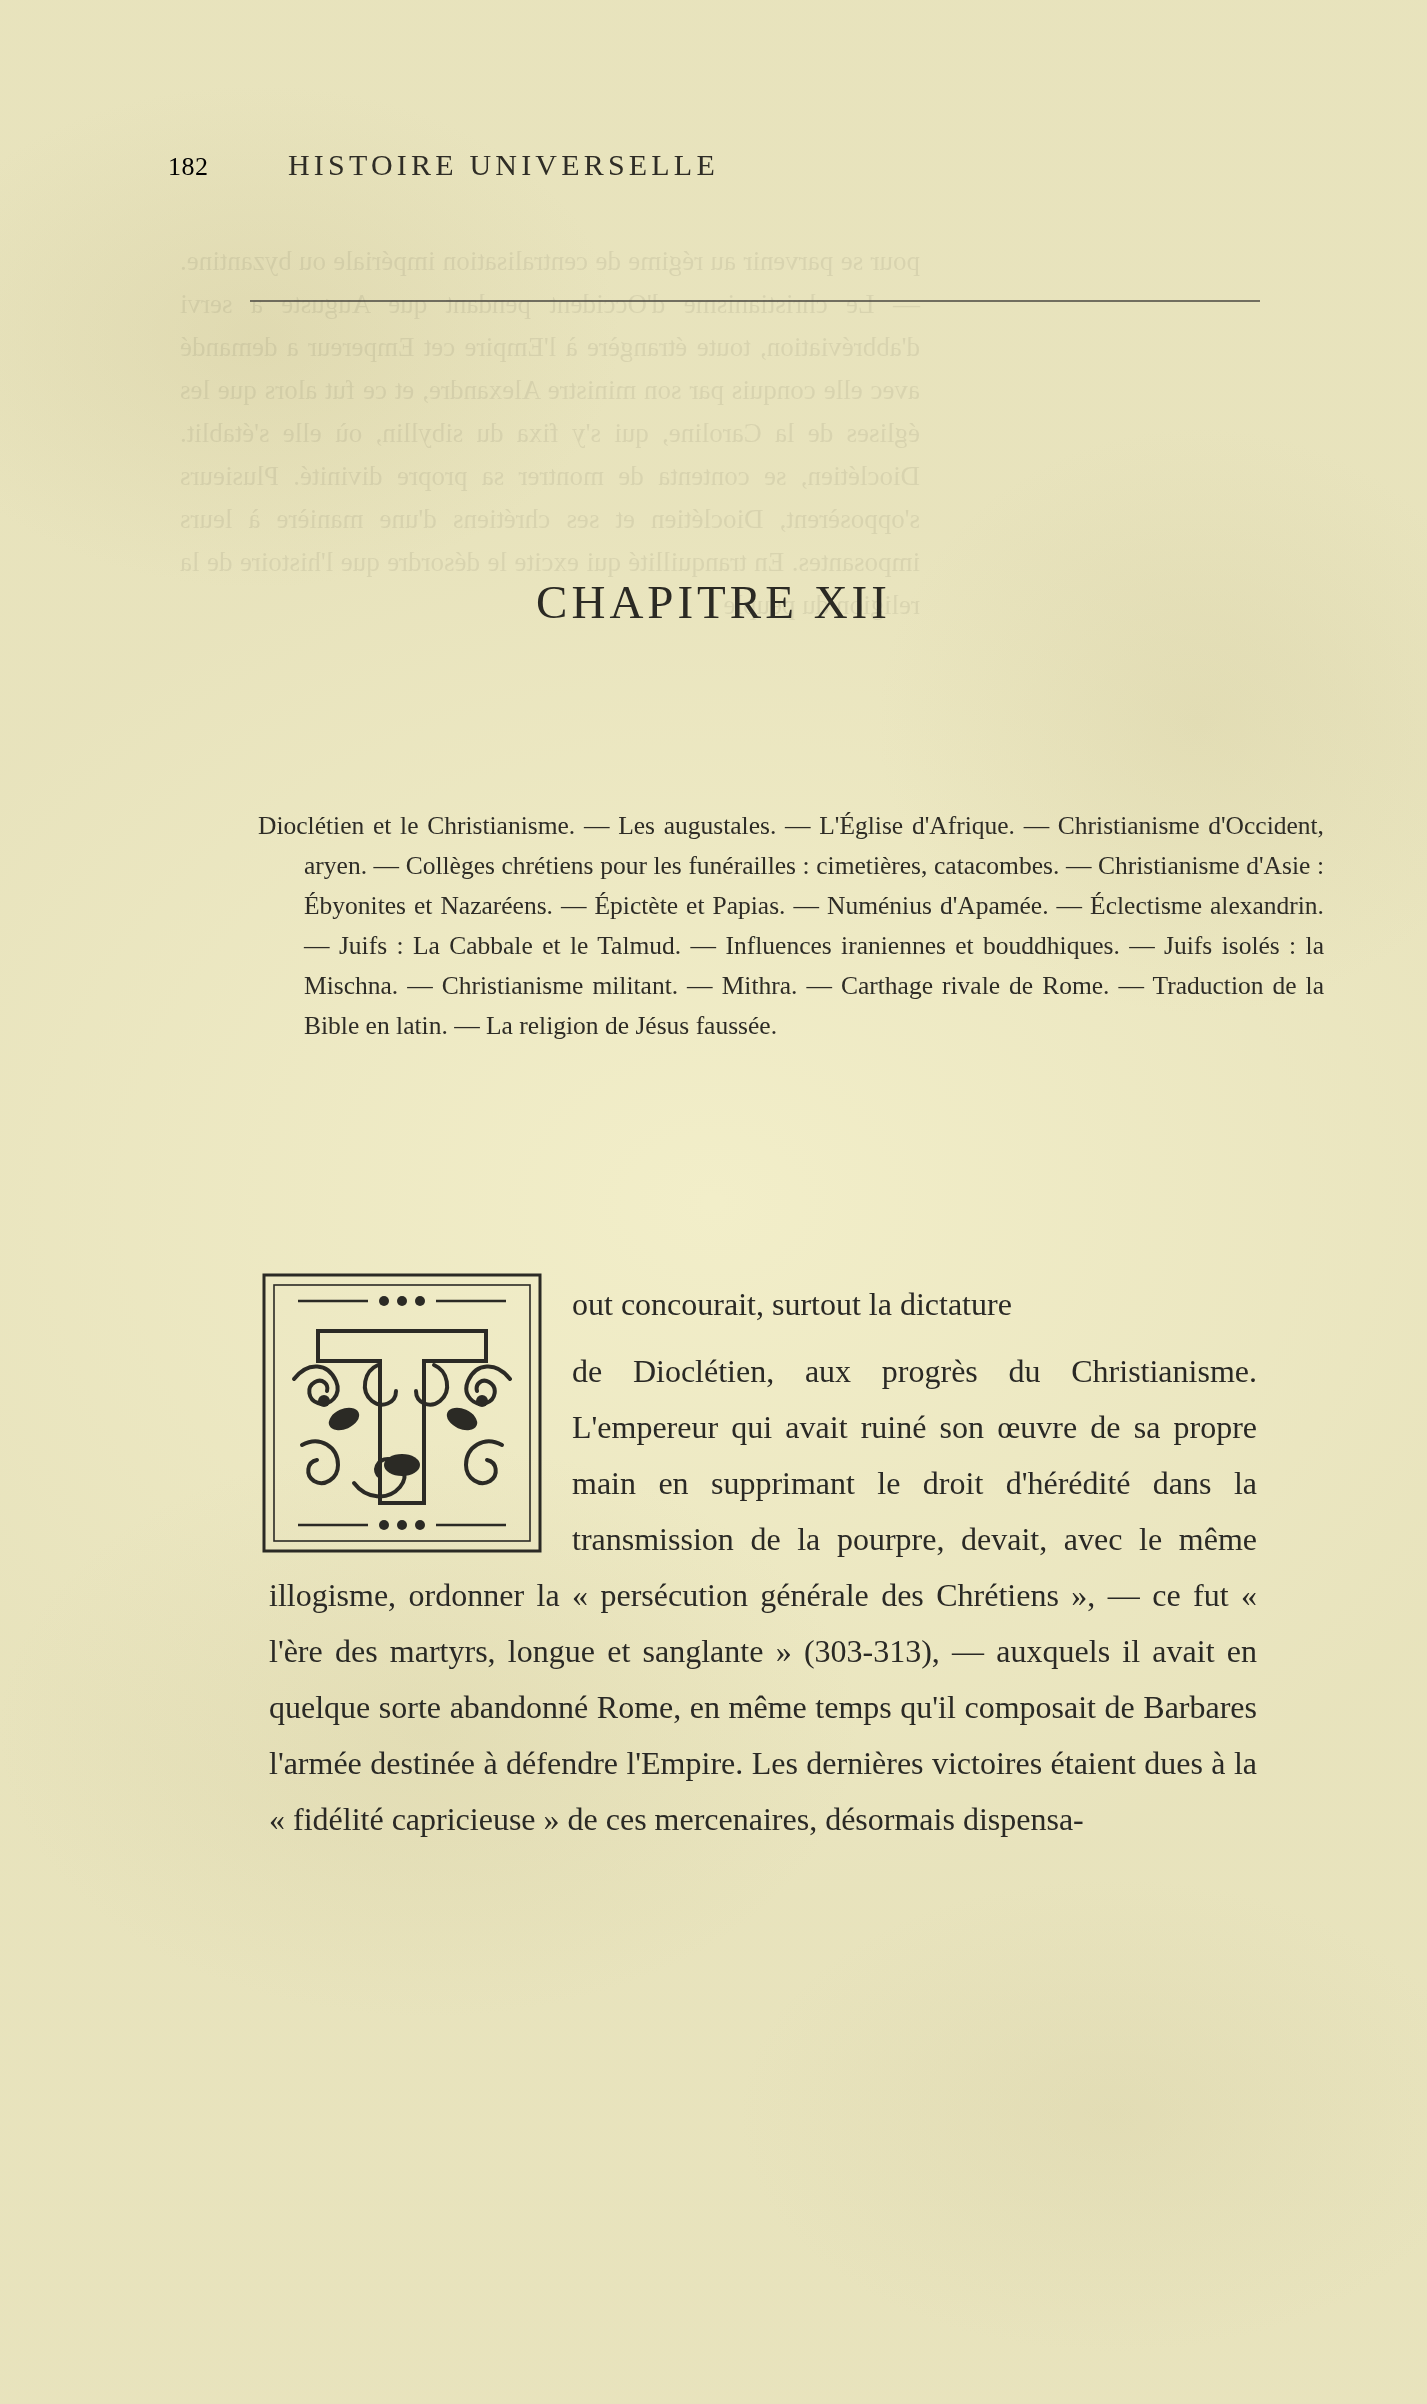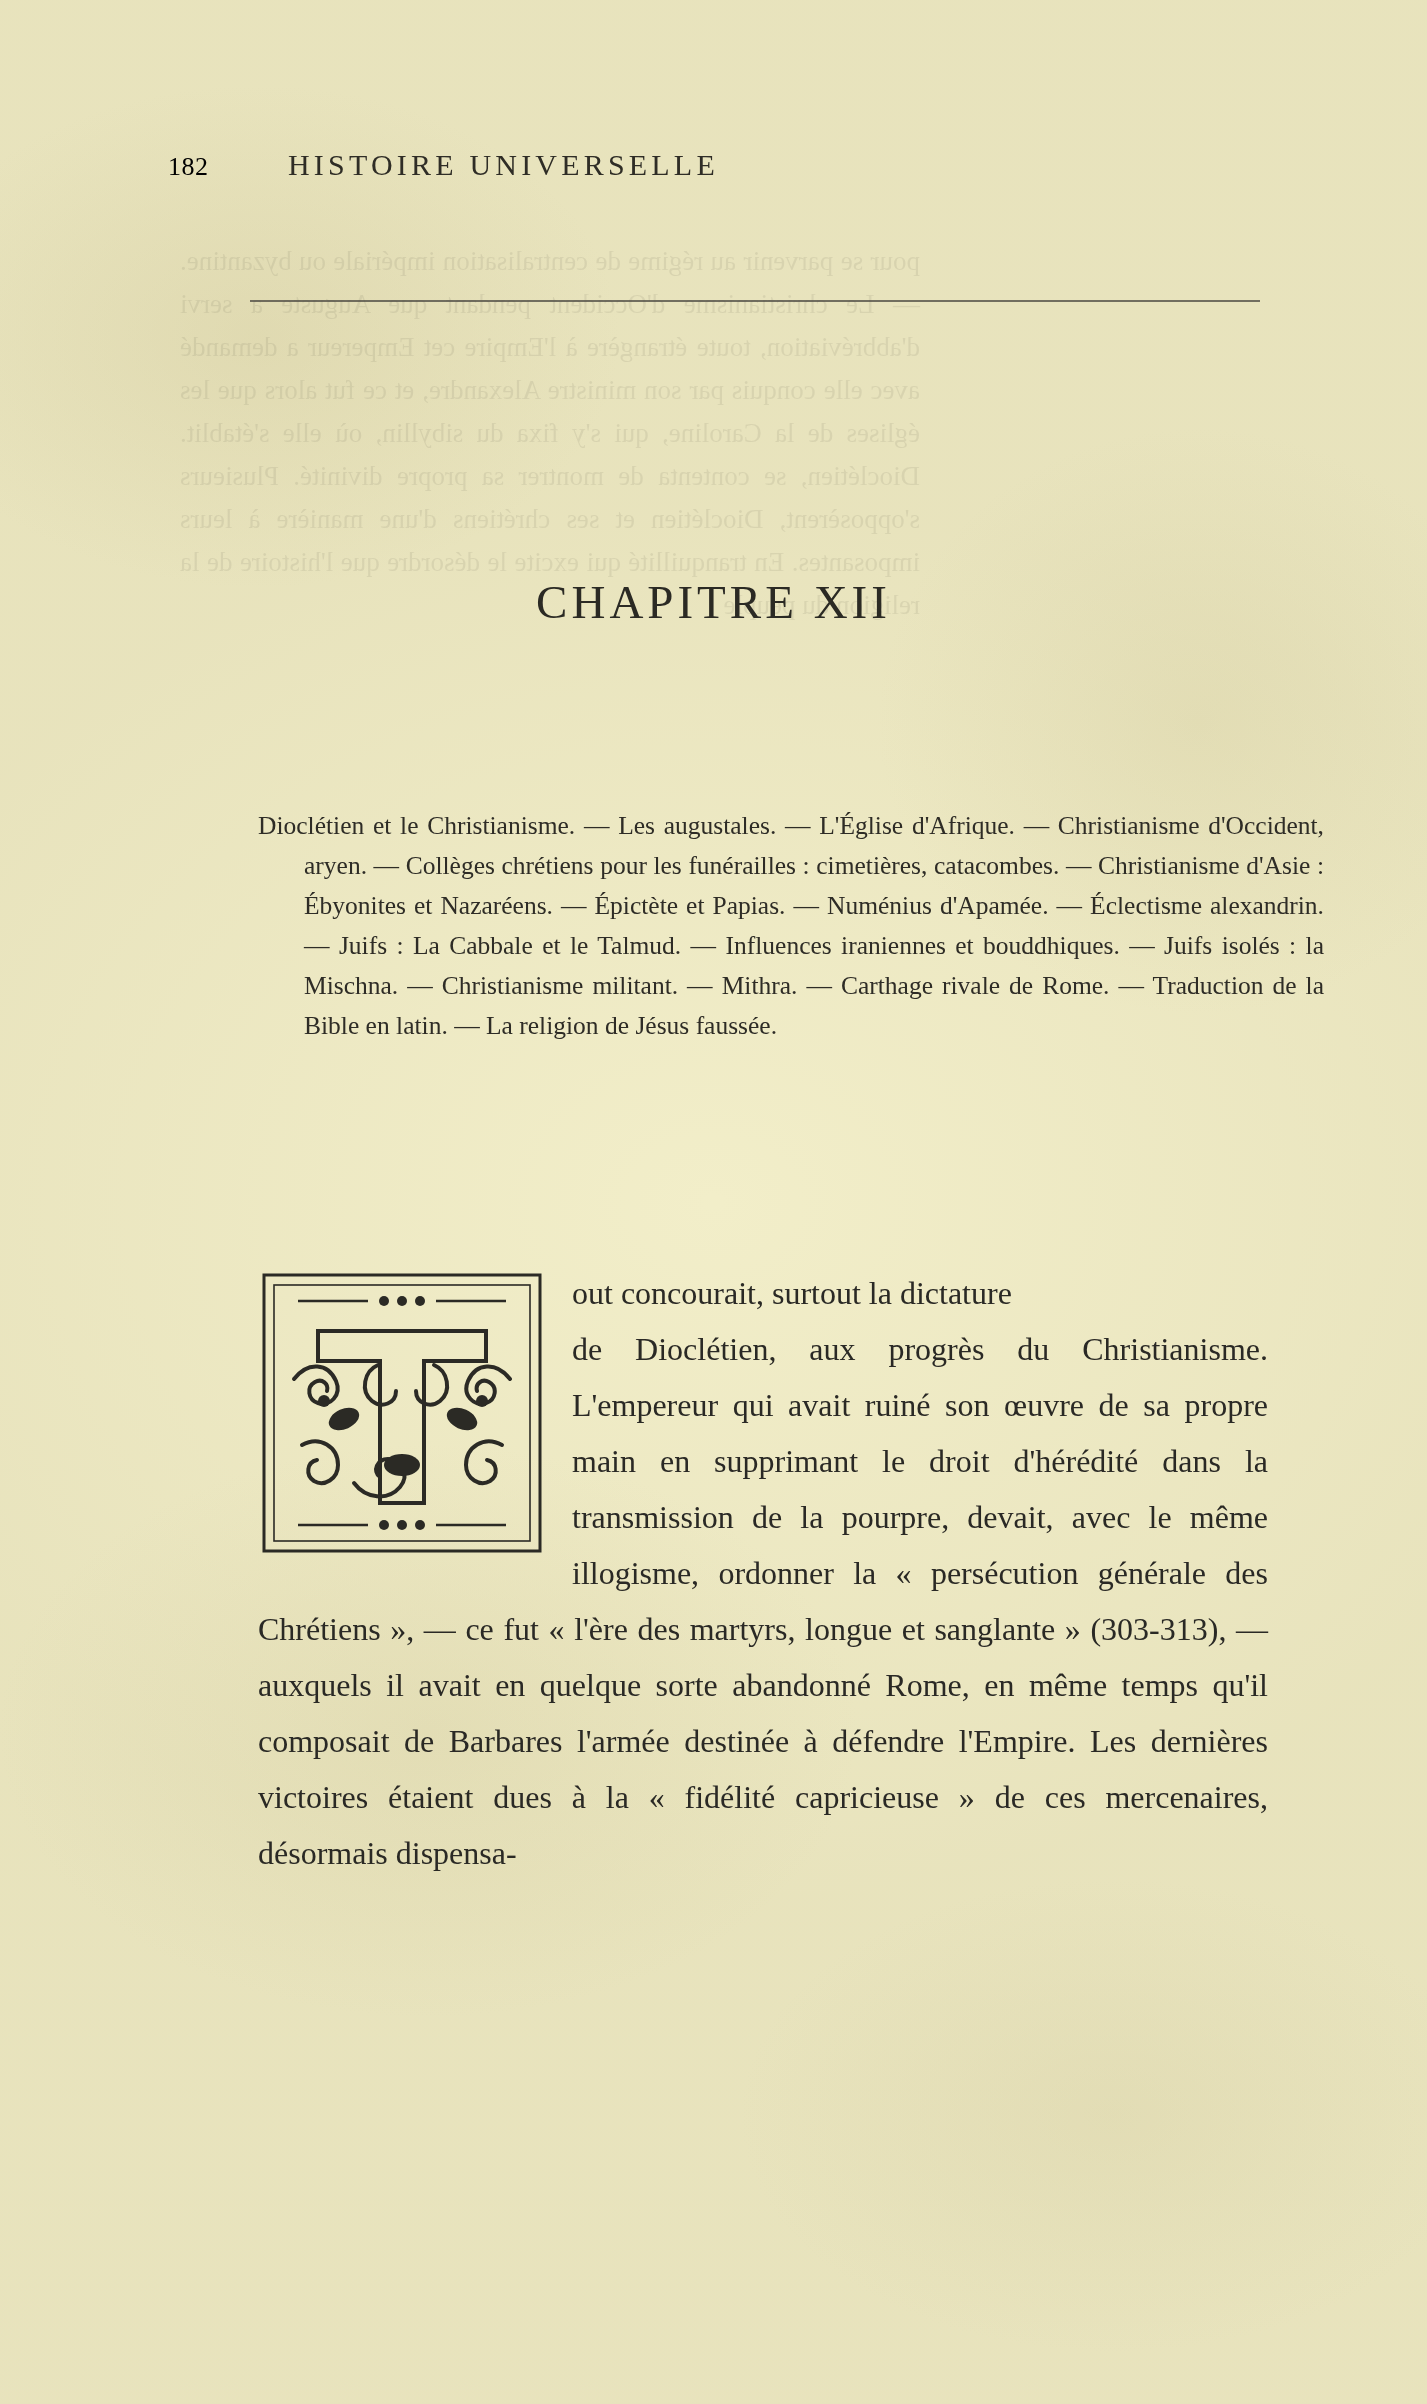--- a/index.html
+++ b/index.html
@@ -126,21 +126,21 @@
     width: 288px;
     height: 288px;
     margin: 4px 26px 6px 0;
     shape-outside: inset(0);
   }
   .dropcap-wrap svg {
     display: block;
   }
 
   .body-text p {
-    margin: 0;
+    margin: 11px;
   }
   .body-text .lead {
     text-indent: 0;
   }
 </style>
 </head>
 <body>
 
 <div class="paper-texture"></div>
 

